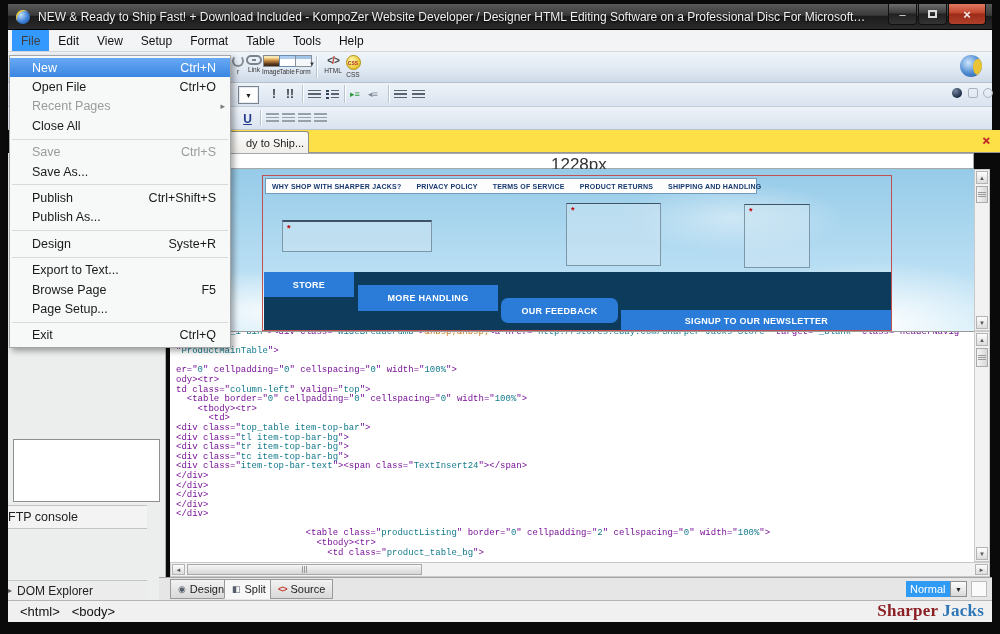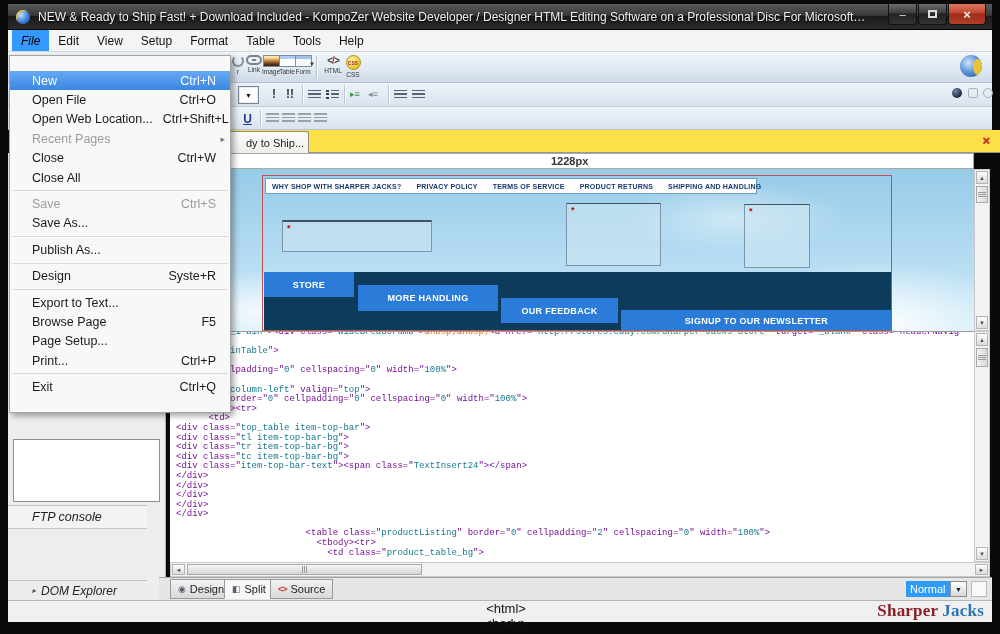--- a/index.html
+++ b/index.html
@@ -23,21 +23,21 @@
     color:#eee;font-size:11px;display:flex;align-items:center;justify-content:center;
     border-radius:0 0 4px 4px;margin-left:1px;}
   .wbtn .maxbox{width:9px;height:8px;border:2px solid #ddd;}
   .wbtn.close{width:38px;background:linear-gradient(180deg,#e07a62,#c2452d 45%,#9c2c18 50%,#b0402a);
     font-weight:bold;font-size:13px;}
 
   
   .menubar{left:8px;top:30px;width:984px;height:22px;background:#f3f4f5;
     border-bottom:1px solid #d6d6d6;display:flex;align-items:stretch;padding-left:4px;}
   .mb-item{padding:3px 9px;font-size:12px;color:#111;display:flex;align-items:center;}
-  .mb-item.active{background:#3399ff;color:#000000;font-style:italic;}
+  .mb-item.active{background:#3399ff;color:#404040;}
 
   
   .tb1{left:8px;top:52px;width:984px;height:31px;
     background:linear-gradient(180deg,#f0f5fb,#dfe8f2 60%,#cfdae8);border-bottom:1px solid #b6c2d2;}
   .tb2{left:8px;top:83px;width:984px;height:24px;
     background:linear-gradient(180deg,#eef3f9,#d9e3ef);border-bottom:1px solid #c2cdda;}
   .tb3{left:8px;top:107px;width:984px;height:23px;
     background:linear-gradient(180deg,#eef3f9,#d9e3ef);border-bottom:1px solid #b9c4d2;}
   .tbbtn{position:absolute;top:1px;width:28px;height:28px;display:flex;flex-direction:column;
     align-items:center;justify-content:flex-start;padding-top:2px;}
@@ -90,28 +90,28 @@
     padding-left:64px;white-space:nowrap;}
   .tab-close{position:absolute;right:16px;top:3px;color:#c22a2a;font-weight:bold;font-size:13px;
     text-shadow:0 0 1px #c22a2a;}
 
   
   .sidebar{left:8px;top:153px;width:158px;height:447px;background:#eceeee;border-right:1px solid #aeaeae;}
   .side-listbox{position:absolute;left:5px;top:286px;width:147px;height:63px;background:#fff;
     border:1px solid #8f8f8f;}
   .side-bar{position:absolute;left:0;width:139px;height:24px;background:#f3f3f3;
     border-top:1px solid #c4c4c4;border-bottom:1px solid #c4c4c4;
-    display:flex;align-items:center;padding-left:24px;font-size:12.5px;color:#222;font-style:italic;}
+    display:flex;align-items:center;padding-left:0;font-size:12.5px;color:#222;}
   .ftpbar{top:352px;}
   .dombar{top:427px;height:20px;background:#ececec;border-bottom:none;font-size:12px;}
   .dom-arrow{font-size:8px;color:#555;margin-right:5px;}
 
   
   .ruler{left:170px;top:153px;width:804px;height:16px;background:#fff;border:1px solid #a8a8a8;}
-  .ruler-label{position:absolute;left:380px;top:1px;font-size:11px;color:#333;font-weight:bold;}
+  .ruler-label{position:absolute;left:380px;top:1px;font-size:17px;color:#333;}
   .design{left:170px;top:169px;width:804px;height:162px;overflow:hidden;
     background:
       radial-gradient(ellipse 220px 90px at 88% 96%,rgba(255,255,255,.95),rgba(255,255,255,0) 70%),
       radial-gradient(ellipse 180px 60px at 12% 88%,rgba(255,255,255,.8),rgba(255,255,255,0) 70%),
       radial-gradient(ellipse 260px 70px at 50% 104%,rgba(255,255,255,.75),rgba(255,255,255,0) 70%),
       radial-gradient(ellipse 160px 50px at 70% 30%,rgba(255,255,255,.45),rgba(255,255,255,0) 70%),
       linear-gradient(180deg,#96cbe8,#b5dcf2 55%,#cdeaf8);}
   .dpage{position:absolute;left:92px;top:6px;width:630px;height:156px;
     border:1px solid #c25050;overflow:hidden;}
   .dnav{position:absolute;left:2px;top:2px;width:492px;height:16px;background:#fdfdfd;
@@ -121,21 +121,21 @@
     border-top:2px solid #3e5366;}
   .fbox .req{position:absolute;left:4px;top:1px;color:#c00000;font-size:9px;font-weight:bold;}
   .fbox1{left:19px;top:44px;width:150px;height:32px;}
   .fbox2{left:303px;top:27px;width:95px;height:63px;border-top-width:1px;}
   .fbox3{left:481px;top:28px;width:66px;height:64px;border-top-width:1px;}
   .dnavy{position:absolute;left:1px;top:96px;width:628px;height:60px;background:#0d3b5c;}
   .dbtn{position:absolute;background:#2a7cd8;color:#fff;font-weight:bold;font-size:9px;
     display:flex;align-items:center;justify-content:center;letter-spacing:.3px;white-space:nowrap;}
   .dbtn-0{left:1px;top:96px;width:90px;height:25px;}
   .dbtn-1{left:95px;top:109px;width:140px;height:26px;}
-  .dbtn-2{left:238px;top:122px;width:117px;height:25px;}
+  .dbtn-2{left:238px;top:122px;width:117px;height:25px;border-radius:7px;}
   .dbtn-3{left:358px;top:134px;width:271px;height:22px;}
 
   
   .vscroll{left:974px;width:16px;background:#f2f2f2;border:1px solid #c9c9c9;}
   .vs-design{top:169px;height:162px;}
   .vs-source{top:331px;height:231px;}
   .sb-btn{position:absolute;left:1px;width:12px;height:13px;background:linear-gradient(180deg,#fdfdfd,#dcdcdc);
     border:1px solid #b4b4b4;font-size:6px;color:#555;display:flex;align-items:center;justify-content:center;}
   .sb-thumb{position:absolute;left:1px;width:12px;background:linear-gradient(90deg,#f4f4f4,#d8d8d8);
     border:1px solid #a9a9a9;display:flex;align-items:center;justify-content:center;}
@@ -166,30 +166,30 @@
   .vicon.red{color:#c23b2e;font-weight:bold;letter-spacing:-1px;}
   .fmt-select{position:absolute;left:747px;top:3px;width:44px;height:16px;background:#2f9bf5;
     color:#fff;font-size:11px;display:flex;align-items:center;padding-left:4px;}
   .fmt-arrow{position:absolute;left:791px;top:3px;width:17px;height:16px;
     background:linear-gradient(180deg,#fdfdfd,#d8d8d8);border:1px solid #8f8f8f;
     display:flex;align-items:center;justify-content:center;font-size:7px;color:#222;}
   .fmt-spacer{position:absolute;left:812px;top:3px;width:16px;height:16px;background:#fafafa;border:1px solid #bbb;}
 
   
   .statusbar{left:8px;top:600px;width:984px;height:22px;background:#f0f0f0;border-top:1px solid #b5b5b5;
-    display:flex;align-items:center;flex-direction:column;}
+    display:flex;align-items:center;}
   .st-tag{font-size:13px;color:#111;margin-left:12px;}
   .brand{position:absolute;right:8px;top:0px;font-family:"Liberation Serif",serif;
     font-weight:bold;font-size:17px;letter-spacing:.2px;}
   .brand .b1{color:#8b1f24;}
   .brand .b2{color:#2e75b6;}
 
   
   .filemenu{left:9px;top:55px;width:222px;background:#f7f8f8;border:1px solid #a5a5a5;
-    box-shadow:3px 3px 6px rgba(0,0,0,.35);padding:15px 0;z-index:50;}
+    box-shadow:3px 3px 6px rgba(0,0,0,.35);padding:2px 0;z-index:50;}
   .menu-item{position:relative;height:19.4px;display:flex;align-items:center;
     padding:0 14px 0 22px;font-size:12.5px;color:#1a1a1a;}
   .menu-item .lab{flex:1;white-space:nowrap;}
   .menu-item .sc{color:#1a1a1a;margin-left:10px;}
   .menu-item.disabled,.menu-item.disabled .sc{color:#9b9b9b;}
   .menu-item.hl{background:linear-gradient(180deg,#67a9f5,#3a86e2);color:#fff;}
   .menu-item.hl .sc{color:#fff;}
   .menu-item .subarrow{position:absolute;right:5px;font-size:9px;color:#777;}
   .menu-sep{border-top:1px solid #dadada;margin:3px 2px;}
 </style>
@@ -386,67 +386,59 @@
 
   <div class="abs filemenu">
       <div class="menu-item hl">
         <span class="lab">New</span>
         <span class="sc">Ctrl+N</span>
       </div>
       <div class="menu-item">
         <span class="lab">Open File</span>
         <span class="sc">Ctrl+O</span>
       </div>
-      <div class="menu-item">
-        <span class="lab">Open Web Location...</span>
-        <span class="sc">Ctrl+Shift+L</span>
-      </div>
       <div class="menu-item disabled">
         <span class="lab">Recent Pages</span>
         <span class="subarrow">▸</span>
-      </div>
-      <div class="menu-item">
-        <span class="lab">Close</span>
-        <span class="sc">Ctrl+W</span>
       </div>
       <div class="menu-item">
         <span class="lab">Close All</span>
       </div>
       <div class="menu-sep"></div>
       <div class="menu-item disabled">
         <span class="lab">Save</span>
         <span class="sc">Ctrl+S</span>
       </div>
       <div class="menu-item">
         <span class="lab">Save As...</span>
       </div>
       <div class="menu-sep"></div>
       <div class="menu-item">
+        <span class="lab">Publish</span>
+        <span class="sc">Ctrl+Shift+S</span>
+      </div>
+      <div class="menu-item">
         <span class="lab">Publish As...</span>
       </div>
       <div class="menu-sep"></div>
       <div class="menu-item">
         <span class="lab">Design</span>
         <span class="sc">Syste+R</span>
       </div>
       <div class="menu-sep"></div>
       <div class="menu-item">
         <span class="lab">Export to Text...</span>
       </div>
       <div class="menu-item">
         <span class="lab">Browse Page</span>
         <span class="sc">F5</span>
       </div>
       <div class="menu-item">
         <span class="lab">Page Setup...</span>
       </div>
-      <div class="menu-item">
-        <span class="lab">Print...</span>
-        <span class="sc">Ctrl+P</span>
-      </div>
       <div class="menu-sep"></div>
       <div class="menu-item">
         <span class="lab">Exit</span>
         <span class="sc">Ctrl+Q</span>
       </div>
     </div>
 
 </div>
 
 </body></html>

